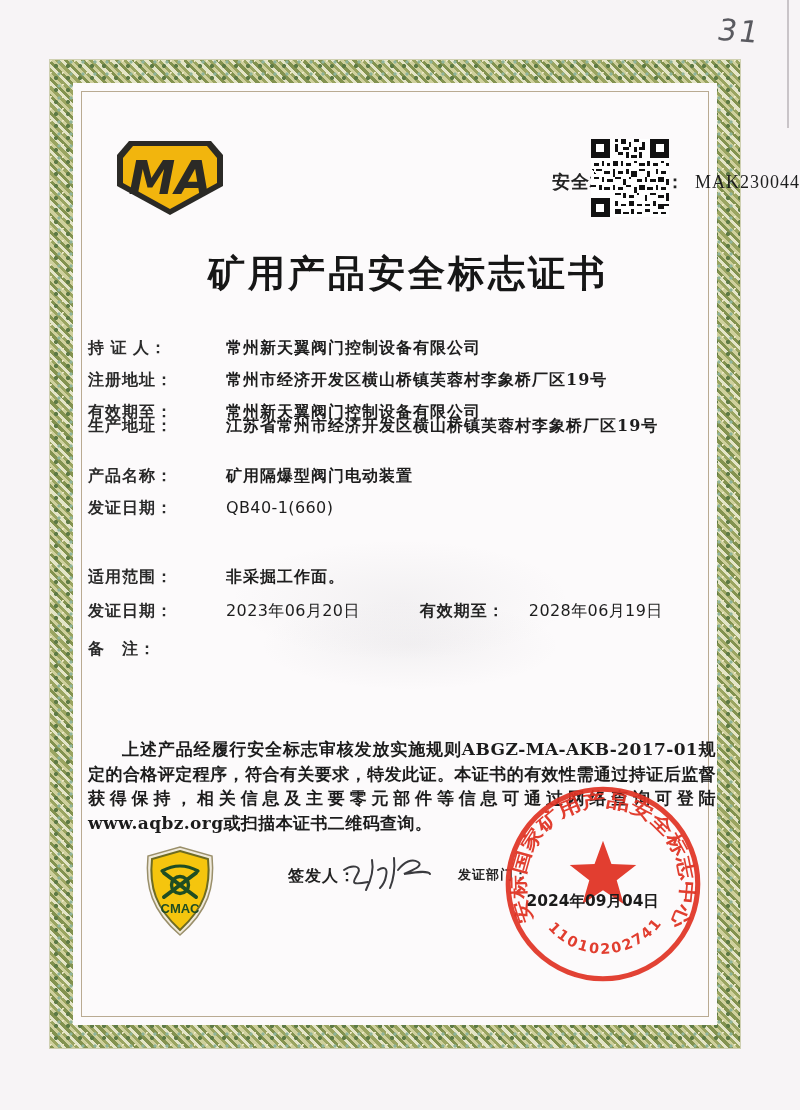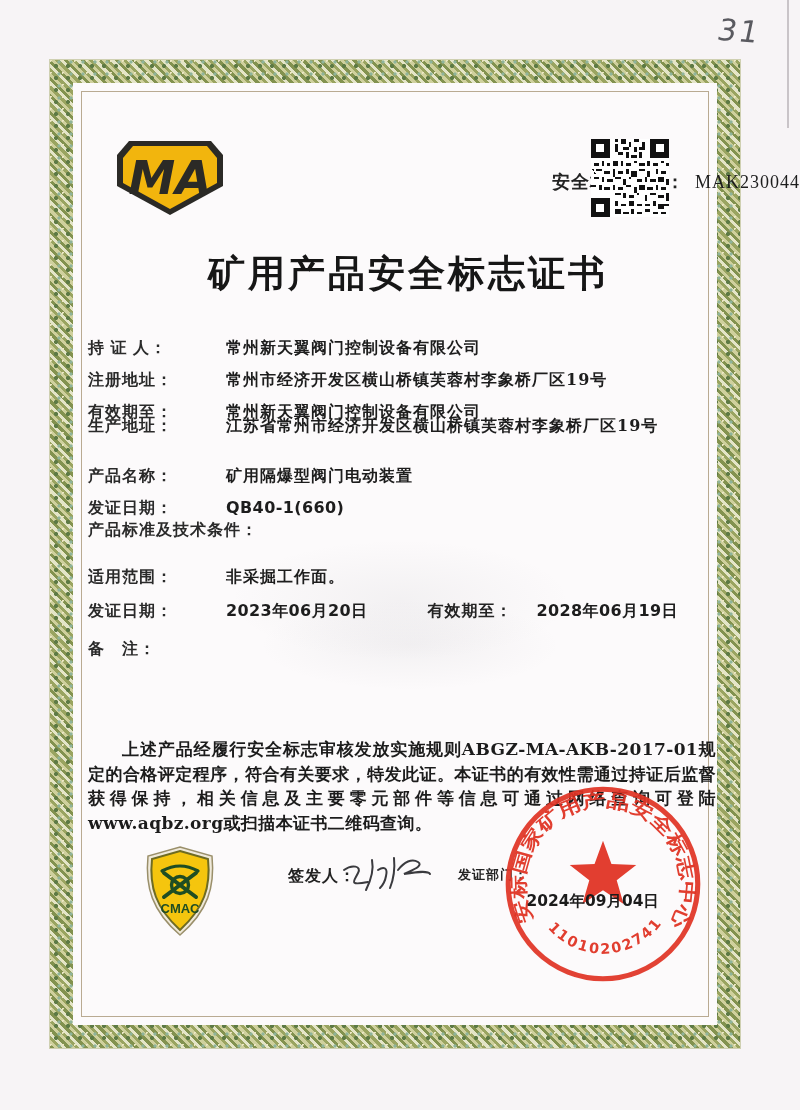--- a/index.html
+++ b/index.html
@@ -48,21 +48,21 @@
     position:absolute;left:0;top:249px;width:800px;text-align:center;
     font-size:37px;font-weight:800;letter-spacing:3px;color:#161616;
     font-family:"DejaVu Serif","Liberation Serif",serif;
     margin-left:8px;
   }
 
   .row{position:absolute;left:88px;width:624px;font-size:16px;line-height:22px;white-space:nowrap;}
   .lbl{display:inline-block;font-weight:700;letter-spacing:1px;color:#2a2a2a;}
   .val{margin-left:28px;}
   .kai{font-family:"DejaVu Serif","Liberation Serif",serif;font-weight:600;letter-spacing:1px;color:#1d1d1d;}
-  .num{font-family:"DejaVu Sans","Liberation Sans",sans-serif;font-weight:700;letter-spacing:.4px;color:#1d1d1d;}
+  .num{font-family:"DejaVu Sans","Liberation Sans",sans-serif;font-weight:400;letter-spacing:.4px;color:#1d1d1d;}
   .row.std{display:flex;align-items:center;white-space:normal;}
   .row.std .lbl{flex:0 0 190px;}
   .row.std .val{margin-left:8px;width:420px;line-height:23px;}
   .dates .lbl2{font-weight:700;letter-spacing:1px;margin-left:60px;}
   .dates .val2{margin-left:24px;}
 
   .paragraph{
     position:absolute;left:88px;top:737px;width:628px;
     font-size:17px;line-height:24.5px;text-align:justify;text-indent:2em;
     font-family:"DejaVu Serif","Liberation Serif",serif;font-weight:600;color:#1c1c1c;
@@ -126,21 +126,20 @@
 <div class="row" style="top:415px">
   <span class="lbl" style="width:110px">生产地址：</span><span class="val kai">江苏省常州市经济开发区横山桥镇芙蓉村李象桥厂区19号</span>
 </div>
 <div class="row" style="top:465px">
   <span class="lbl" style="width:110px">产品名称：</span><span class="val kai">矿用隔爆型阀门电动装置</span>
 </div>
 <div class="row" style="top:497px">
   <span class="lbl" style="width:110px">发证日期：</span><span class="val num">QB40-1(660)</span>
 </div>
 <div class="row std" style="top:519px">
-  <span class="lbl">产品标准及技术条件：</span>
 </div>
 <div class="row" style="top:566px">
   <span class="lbl" style="width:110px">适用范围：</span><span class="val kai">非采掘工作面。</span>
 </div>
 <div class="row dates" style="top:600px">
   <span class="lbl" style="width:110px">发证日期：</span><span class="val num">2023年06月20日</span><span class="lbl2">有效期至：</span><span class="val2 num">2028年06月19日</span>
 </div>
 <div class="row" style="top:638px">
   <span class="lbl">备　注：</span>
 </div>

